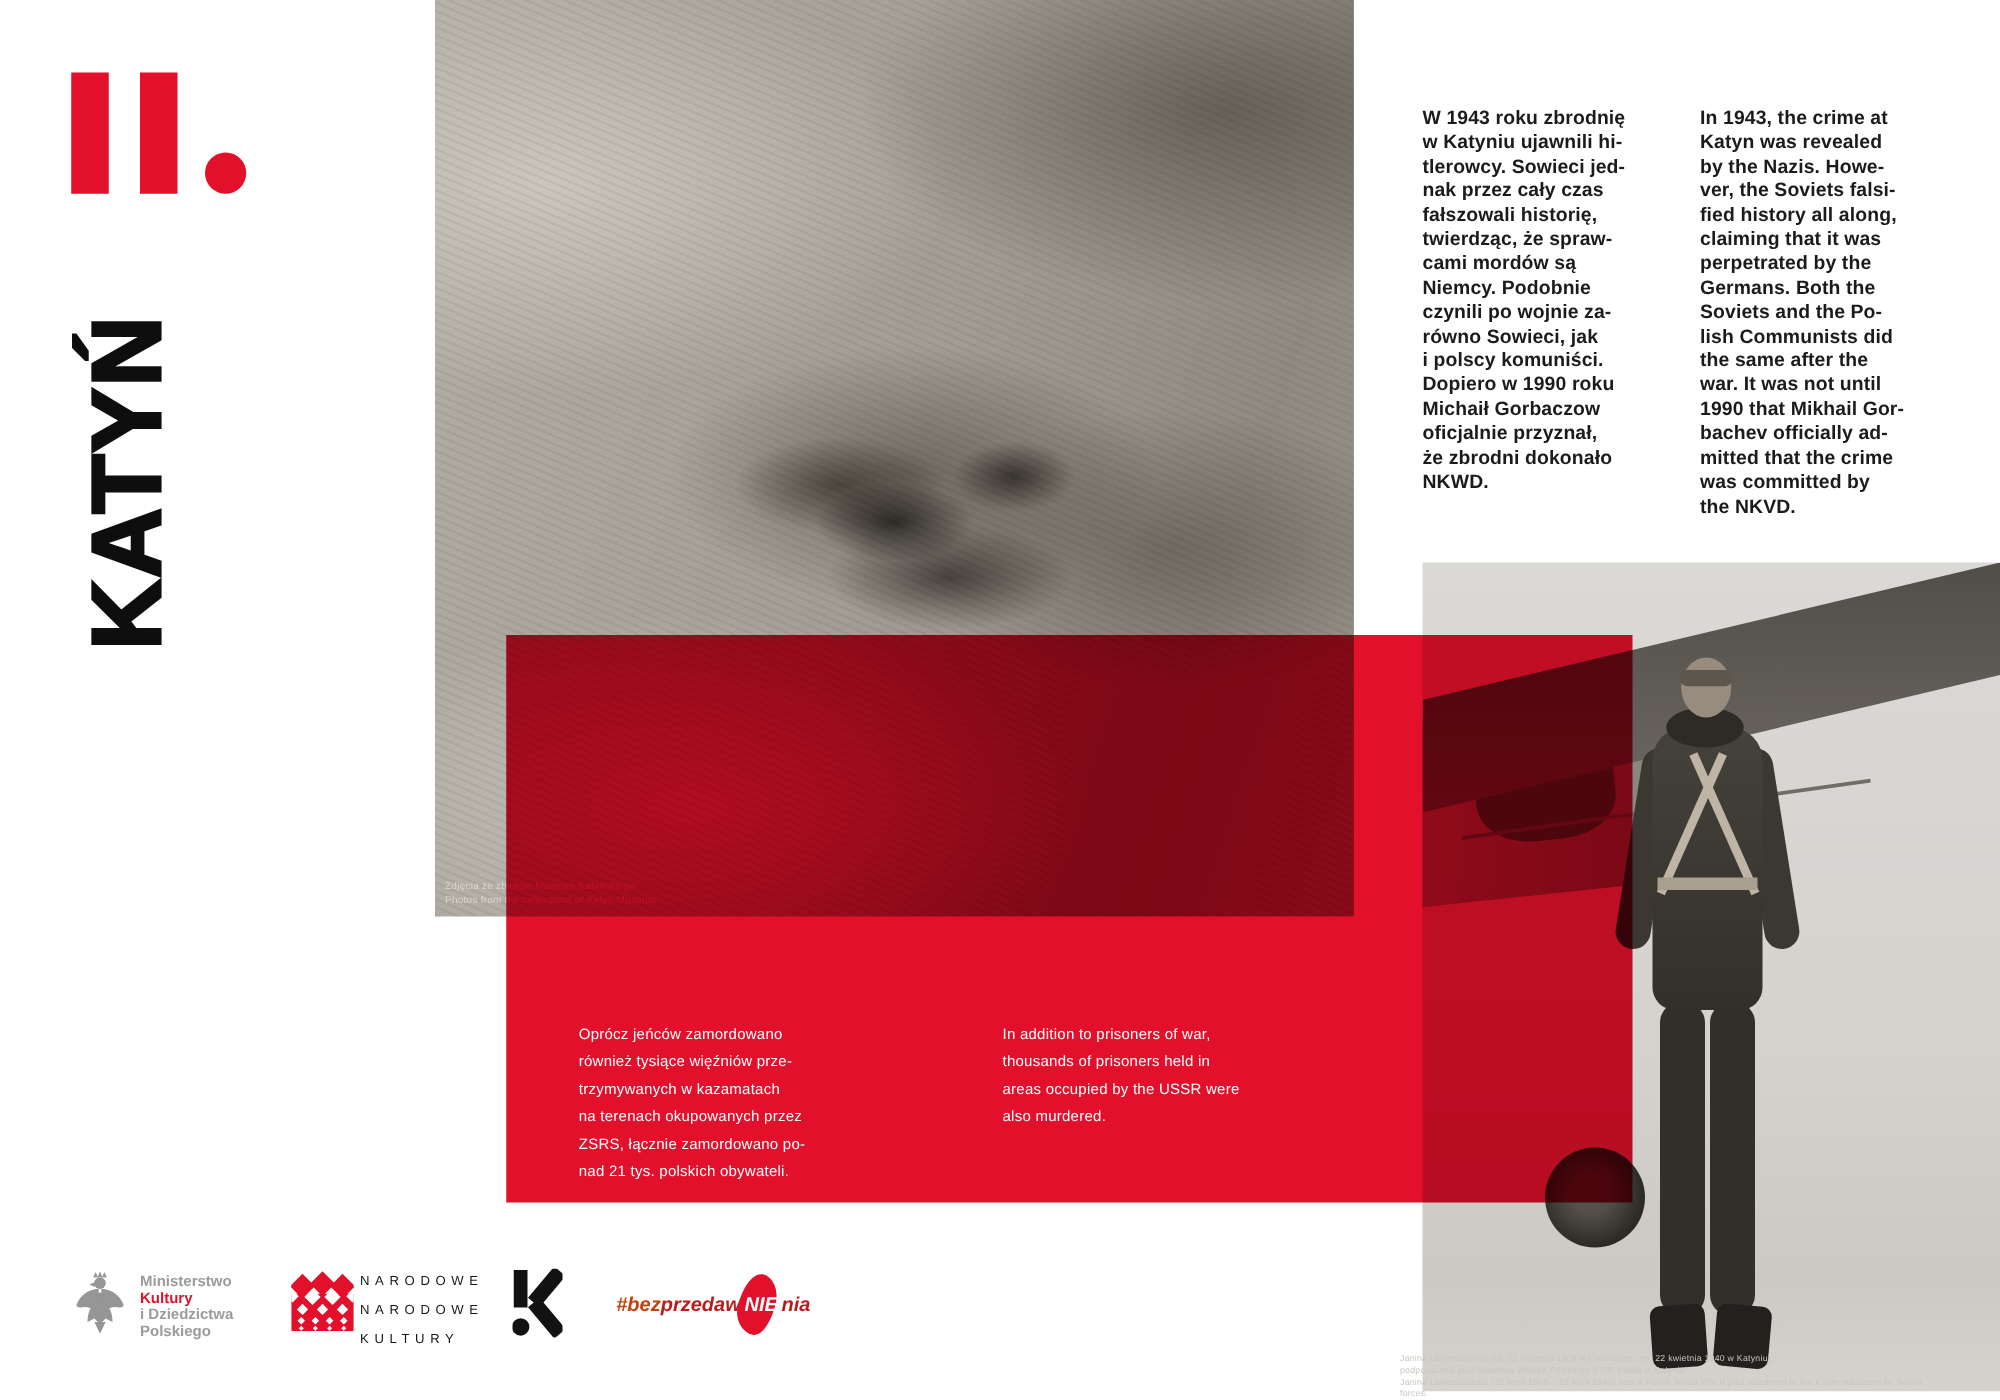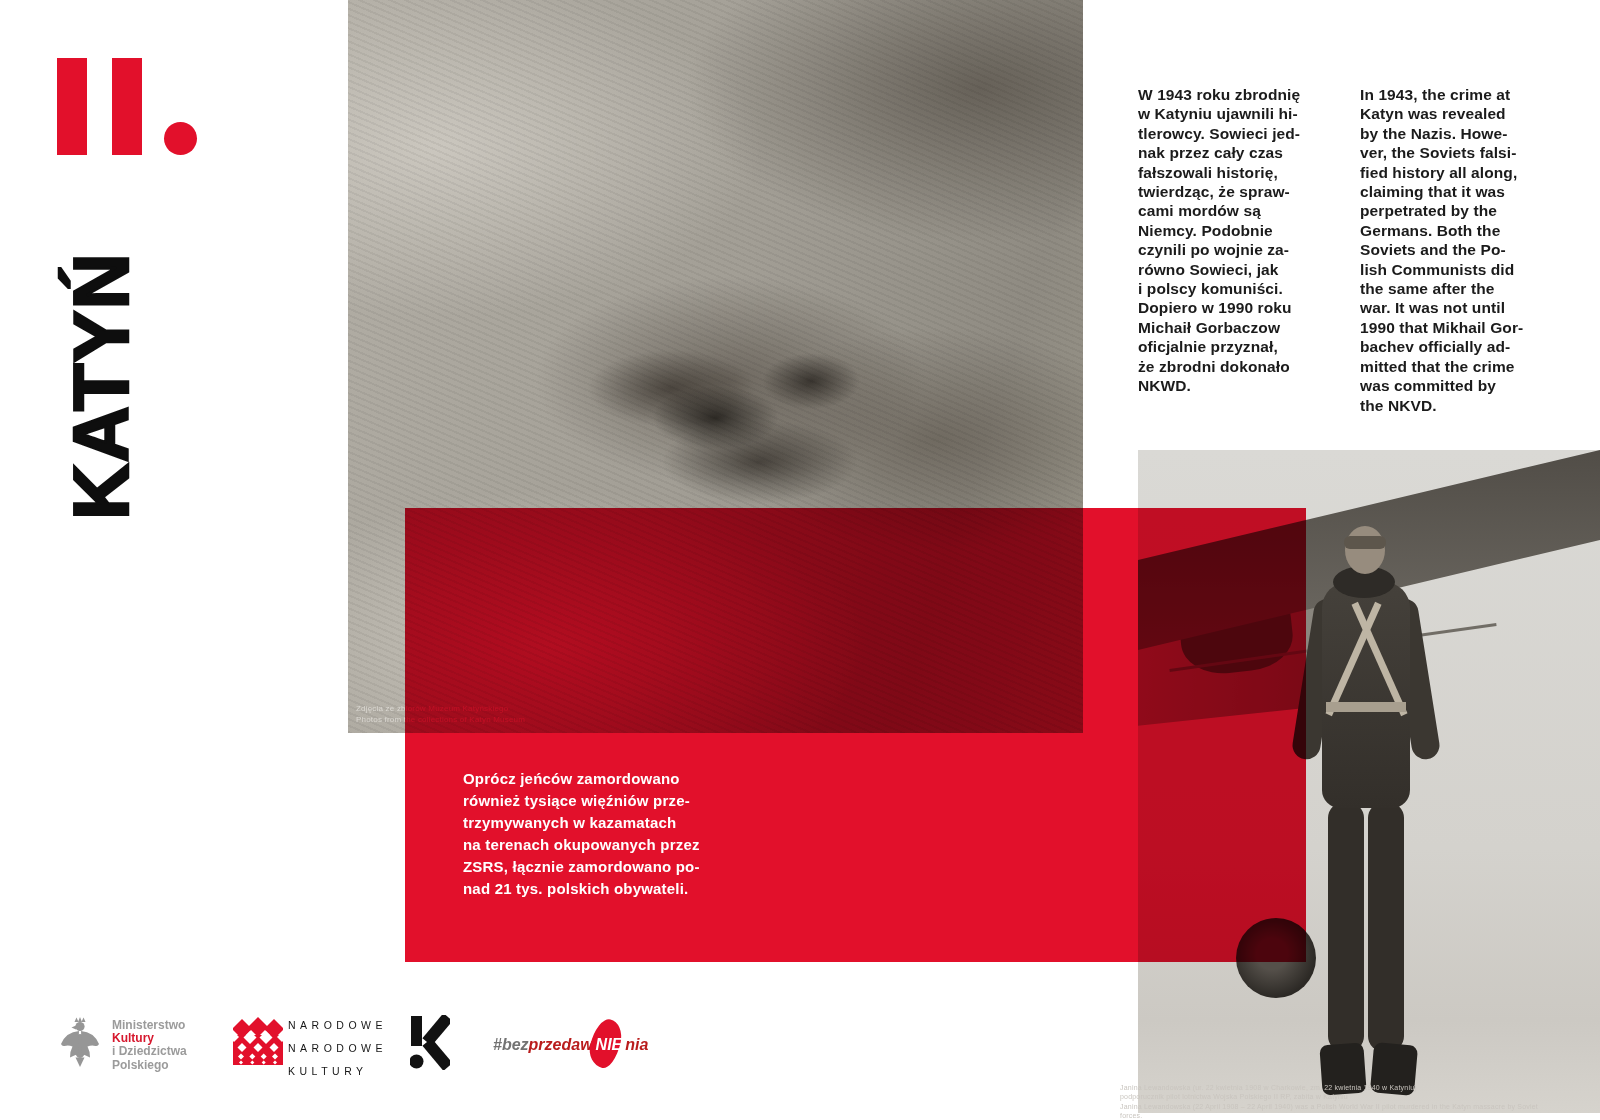--- a/index.html
+++ b/index.html
@@ -72,43 +72,43 @@
   .boot { position:absolute; top:594px; width:44px; height:50px; border-radius:8px; background:#23211e; }
   .boot.l { left:183px; transform:rotate(-4deg); }
   .boot.r { left:234px; transform:rotate(5deg); }
   .right-photo .photo-caption { left:-18px; top:633px; font-size:7px; line-height:9.3px; color:#c9c5bf; width:440px; }
 
   
   .red-overlay { position:absolute; left:405px; top:508px; width:901px; height:454px;
     background:#e2102b; mix-blend-mode:multiply; z-index:2; }
 
   
-  .red-text { position:absolute; z-index:3; color:#ffffff; font-weight:bold; font-size:15px;
-    line-height:22px; white-space:pre-line; letter-spacing:0.2px; }
+  .red-text { position:absolute; z-index:3; color:#ffffff; font-weight:normal; font-size:12px;
+    line-height:22px; white-space:pre-line; letter-spacing:0.2px;margin-top:48px; }
   .red-text.pl { left:463px; top:768px; width:285px; }
   .red-text.en { left:802px; top:768px; width:290px; }
 
   
   .col { position:absolute; top:54px; font-weight:bold; font-size:15.5px; line-height:19.4px;
     color:#1b1b1b; white-space:pre-line; letter-spacing:0.1px;margin-top:31px; }
   .col-pl { left:1138px; width:190px; }
   .col-en { left:1360px; width:195px; }
 
   
   .footer { position:absolute; left:0; top:990px; width:650px; height:90px; }
   .eagle { position:absolute; left:58px; top:26px; }
   .ministry-text { position:absolute; left:112px; top:29px; font-size:12px; font-weight:bold; line-height:13.2px; color:#9b9b9b; }
   .ministry-text .red-line { color:#d6182e; }
   .nck-crown { position:absolute; left:233px; top:25px; }
   .nck-text { position:absolute; left:288px; top:24px; font-size:10.5px; font-weight:normal;
     letter-spacing:4.5px; line-height:23px; color:#161616; }
   .k-logo { position:absolute; left:410px; top:25px; }
   .hashtag { position:absolute; left:493px; top:46px; font-style:italic; font-weight:bold;
     font-size:16px; display:flex; align-items:center; white-space:nowrap; }
-  .hashtag .h-red { color:#737373; }
+  .hashtag .h-red { color:#c2410c; }
   .hashtag .h-black { color:#b91c1c; }
   .h-nie { position:relative; color:#ffffff; padding:0 3px; }
   .h-nie b { position:relative; z-index:1; font-weight:bold; }
   .blob { position:absolute; left:-2px; top:-17px; width:29px; height:49px; background:#e2102b;
     border-radius:48% 52% 42% 58% / 60% 42% 58% 40%; transform:rotate(13deg); z-index:0; }
 </style>
 </head>
 <body>
 
 <div class="canvas">
@@ -160,20 +160,24 @@
   </figure>
 
   <div class="red-overlay"></div>
 
   <div class="red-text pl">Oprócz jeńców zamordowano
 również tysiące więźniów prze-
 trzymywanych w kazamatach
 na terenach okupowanych przez
 ZSRS, łącznie zamordowano po-
 nad 21 tys. polskich obywateli.</div>
+  <div class="red-text en">In addition to prisoners of war,
+thousands of prisoners held in
+areas occupied by the USSR were
+also murdered.</div>
 
   <div class="col col-pl">W 1943 roku zbrodnię
 w Katyniu ujawnili hi-
 tlerowcy. Sowieci jed-
 nak przez cały czas
 fałszowali historię,
 twierdząc, że spraw-
 cami mordów są
 Niemcy. Podobnie
 czynili po wojnie za-

